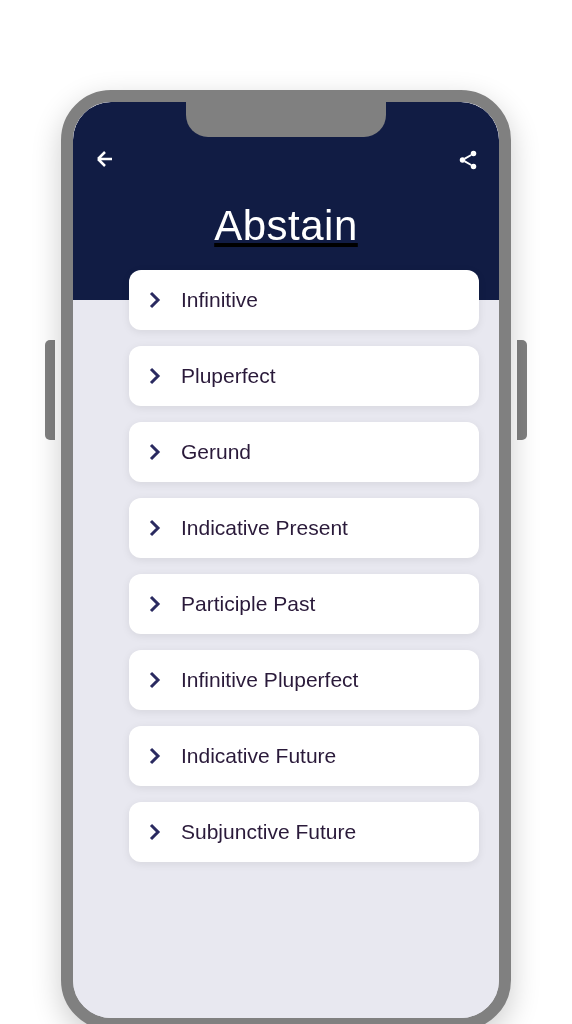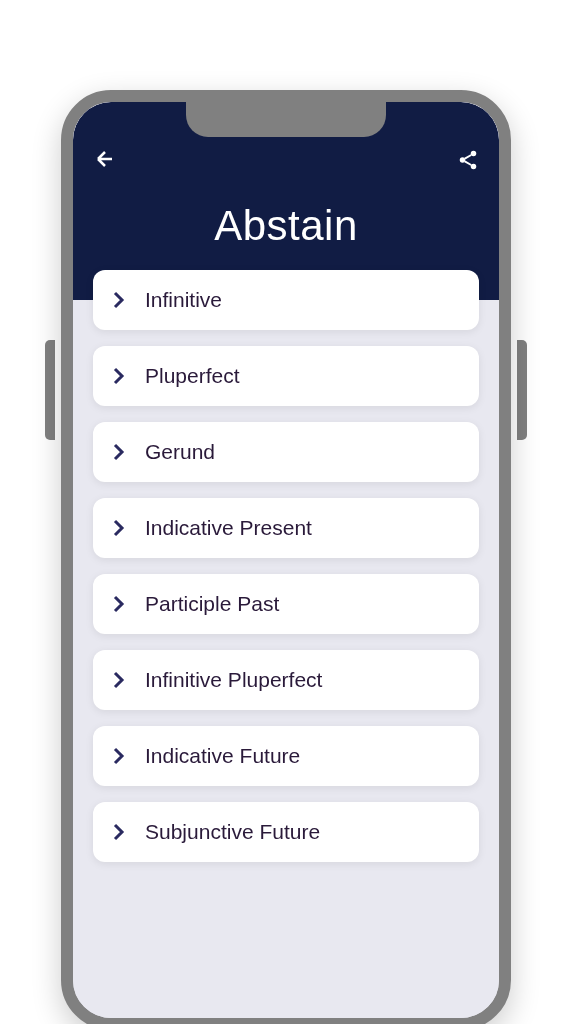--- a/index.html
+++ b/index.html
@@ -79,20 +79,21 @@
     }
     .status-icons {
       display: flex;
       gap: 4px;
       align-items: center;
     }
     .header {
       background: #111c44;
       padding-bottom: 50px;
       position: relative;
+      text-decoration: underline;
     }
     .header-top {
       display: flex;
       justify-content: space-between;
       align-items: center;
       padding: 15px 20px 0;
     }
     .back-arrow {
       color: white;
       font-size: 24px;
@@ -118,20 +119,21 @@
     .list-item {
       background: white;
       border-radius: 12px;
       padding: 18px 20px;
       margin-bottom: 16px;
       display: flex;
       align-items: center;
       gap: 20px;
       box-shadow: 0 2px 8px rgba(0,0,0,0.08);
       cursor: pointer;
+      margin-left: 36px;
     }
     .chevron-right {
       color: #2a2a60;
       flex-shrink: 0;
     }
     .item-label {
       color: #2a1a3a;
       font-size: 21px;
       font-weight: 500;
     }

